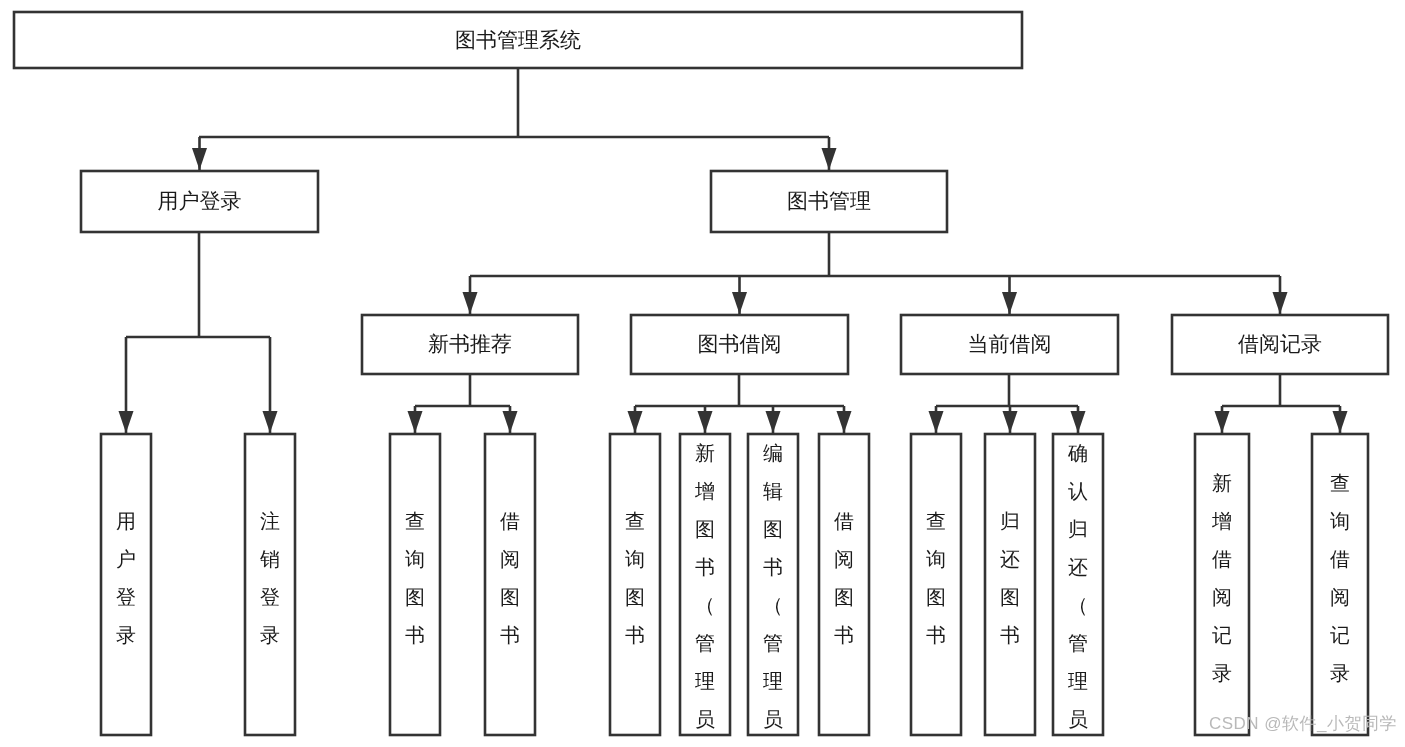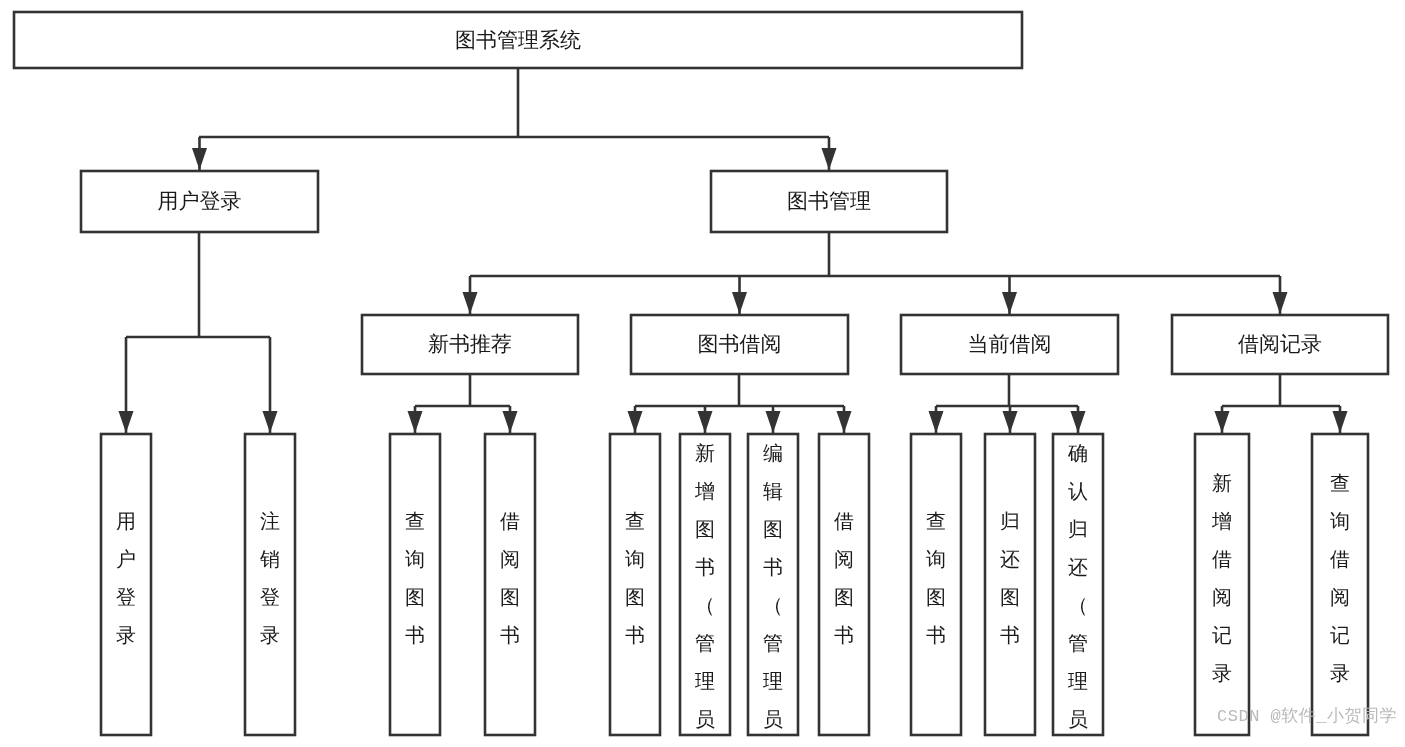--- a/index.html
+++ b/index.html
@@ -51,22 +51,22 @@
     fill: none;
     stroke-linecap: butt;
   }
   .arrow-head {
     fill: #333333;
     stroke: none;
   }
   .watermark {
     position: absolute;
     right: 8px;
-    bottom: 20px;
-    font-family: Liberation Mono, monospace;
+    bottom: 12px;
+    font-family: Liberation Sans, sans-serif;
     font-size: 17px;
     color: #b9b9b9;
     letter-spacing: 0.5px;
     white-space: nowrap;
     user-select: none;
   }
 </style>
 </head>
 <body>
 

